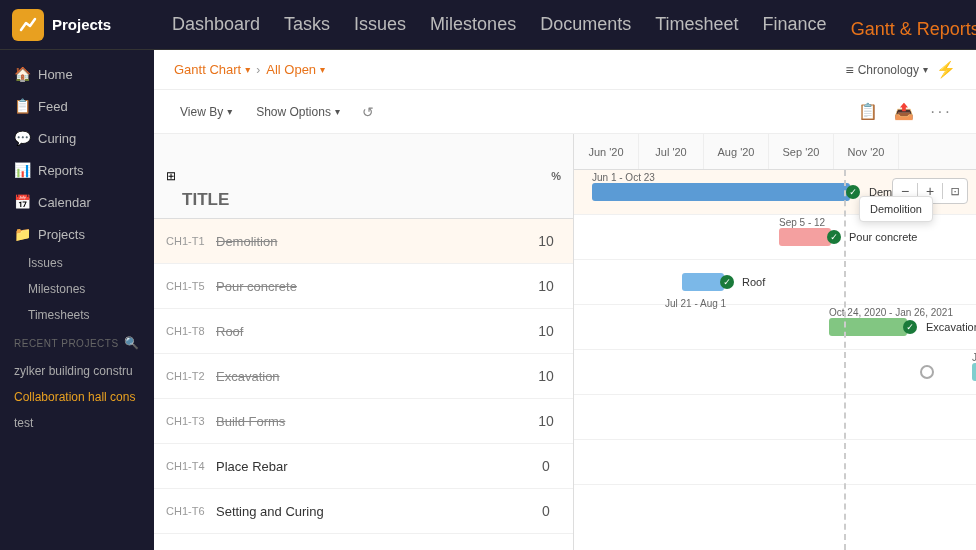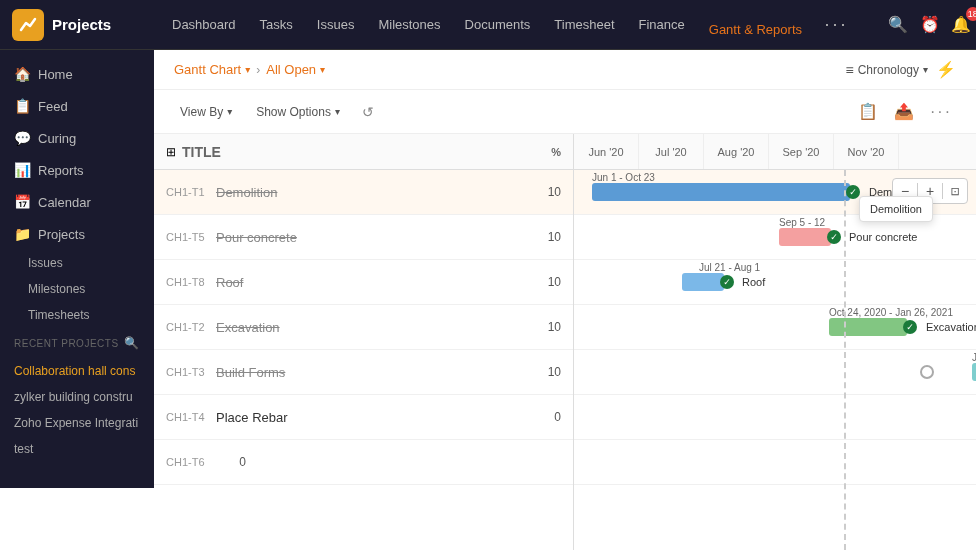--- a/index.html
+++ b/index.html
@@ -6,21 +6,21 @@
     body { font-family: -apple-system, BlinkMacSystemFont, 'Segoe UI', sans-serif; font-size: 13px; display: flex; height: 550px; overflow: hidden; background: #fff; }
 
     
     .sidebar {
       width: 154px;
       background: #1a1a2e;
       color: #ccc;
       display: flex;
       flex-direction: column;
       flex-shrink: 0;
-      height: 488px;
+      height: 550px;
       overflow: hidden;
     }
     .sidebar-logo {
       display: flex;
       align-items: center;
       padding: 10px 12px;
       border-bottom: 1px solid #333;
       height: 50px;
     }
     .logo-icon {
@@ -65,21 +65,21 @@
     
     .top-nav {
       height: 50px;
       background: #1a1a2e;
       display: flex; align-items: center;
       padding: 0 16px;
       gap: 20px;
       border-bottom: 1px solid #333;
     }
     .nav-item {
-      color: #bbb; font-size: 13px; cursor: pointer; padding: 4px 2px;
+      color: #bbb; font-size: 18px; cursor: pointer; padding: 4px 2px;
       white-space: nowrap;
     }
     .nav-item.active { color: #e8731a; margin-top: 9px; }
     .nav-spacer { flex: 1; }
     .nav-icons { display: flex; align-items: center; gap: 12px; }
     .nav-icon { color: #bbb; cursor: pointer; font-size: 16px; }
     .nav-more { color: #bbb; font-size: 18px; cursor: pointer; letter-spacing: 2px; }
 
     
     .breadcrumb-bar {
@@ -127,34 +127,34 @@
       border-right: 1px solid #ddd;
       overflow: hidden;
     }
     .left-header {
       display: flex; align-items: center;
       padding: 8px 12px;
       border-bottom: 1px solid #ddd;
       background: #fafafa;
       min-height: 36px;
     }
-    .col-title { font-size: 14px; color: #666; font-weight: 600; text-transform: uppercase; flex: 1; }
+    .col-title { font-size: 17px; color: #666; font-weight: 600; text-transform: uppercase; flex: 1; margin-top: 48px; }
     .col-pct { font-size: 11px; color: #666; font-weight: 600; width: 30px; text-align: right; }
 
     .task-row {
       display: flex; align-items: center;
       padding: 0 12px;
       height: 45px;
       border-bottom: 1px solid #f0f0f0;
     }
     .task-row.active-row { background: #fff8f0; }
     .task-id { font-size: 11px; color: #999; width: 50px; flex-shrink: 0; }
     .task-name { font-size: 13px; color: #333; flex: 1; }
     .task-name.strikethrough { text-decoration: line-through; color: #888; }
-    .task-pct { font-size: 12px; color: #555; width: 30px; text-align: right; }
+    .task-pct { font-size: 14px; color: #555; width: 30px; text-align: center; }
 
     
     .right-panel { flex: 1; overflow-x: auto; overflow-y: hidden; display: flex; flex-direction: column; }
     .gantt-header {
       display: flex; align-items: center;
       height: 36px; background: #fafafa;
       border-bottom: 1px solid #ddd;
       flex-shrink: 0;
       white-space: nowrap;
     }
@@ -306,23 +306,22 @@
       <span>Projects</span>
     </div>
     <div class="sidebar-sub">Issues</div>
     <div class="sidebar-sub">Milestones</div>
     <div class="sidebar-sub">Timesheets</div>
 
     <div class="sidebar-projects-header">
       <span>RECENT PROJECTS</span>
       <span style="cursor:pointer;font-size:12px;">🔍</span>
     </div>
+    <div class="project-item">zylker building constru</div>
     <div class="project-item active">Collaboration hall cons</div>
-    <div class="project-item">zylker building constru</div>
-    <div class="project-item">Zoho Expense Integrati</div>
     <div class="project-item">test</div>
   </div>
 </div>
 
 <div class="main">
 
   <div class="top-nav">
     <span class="nav-item">Dashboard</span>
     <span class="nav-item">Tasks</span>
     <span class="nav-item">Issues</span>
@@ -418,20 +417,21 @@
         <span class="task-name strikethrough">Build Forms</span>
         <span class="task-pct">10</span>
       </div>
       <div class="task-row">
         <span class="task-id">CH1-T4</span>
         <span class="task-name">Place Rebar</span>
         <span class="task-pct">0</span>
       </div>
       <div class="task-row">
         <span class="task-id">CH1-T6</span>
+        <span class="task-name">Setting and Curing</span>
         <span class="task-pct">0</span>
       </div>
     </div>
 
     <div class="right-panel">
       <div class="gantt-header">
         <div class="month-label">Jun '20</div>
         <div class="month-label">Jul '20</div>
         <div class="month-label">Aug '20</div>
         <div class="month-label">Sep '20</div>
@@ -466,21 +466,21 @@
           <div style="position:relative; width:100%; height:45px;">
             <span class="bar-date-label" style="left:205px;">Sep 5 - 12</span>
             <div class="gantt-bar bar-pink" style="left:205px; width:52px;"></div>
             <div class="bar-check" style="left:253px;">✓</div>
             <span class="bar-label" style="left:275px; top:50%; transform:translateY(-50%);">Pour concrete</span>
           </div>
         </div>
 
         <div class="gantt-row" style="position:relative; width:910px;">
           <div style="position:relative; width:100%; height:45px;">
-            <span class="bar-date-label" style="left:125px;">Jul 21 - Aug 1</span>
+            <span class="bar-date-label" style="left:91px;margin-top:36px;">Jul 21 - Aug 1</span>
             <div class="gantt-bar bar-blue" style="left:108px; width:42px; background:#7bb8e8;"></div>
             <div class="bar-check" style="left:146px;">✓</div>
             <span class="bar-label" style="left:168px; top:50%; transform:translateY(-50%);">Roof</span>
           </div>
         </div>
 
         <div class="gantt-row" style="position:relative; width:910px;">
           <div style="position:relative; width:100%; height:45px;">
             <span class="bar-date-label" style="left:255px;">Oct 24, 2020 - Jan 26, 2021</span>
             <div class="gantt-bar bar-green" style="left:255px; width:78px;"></div>

